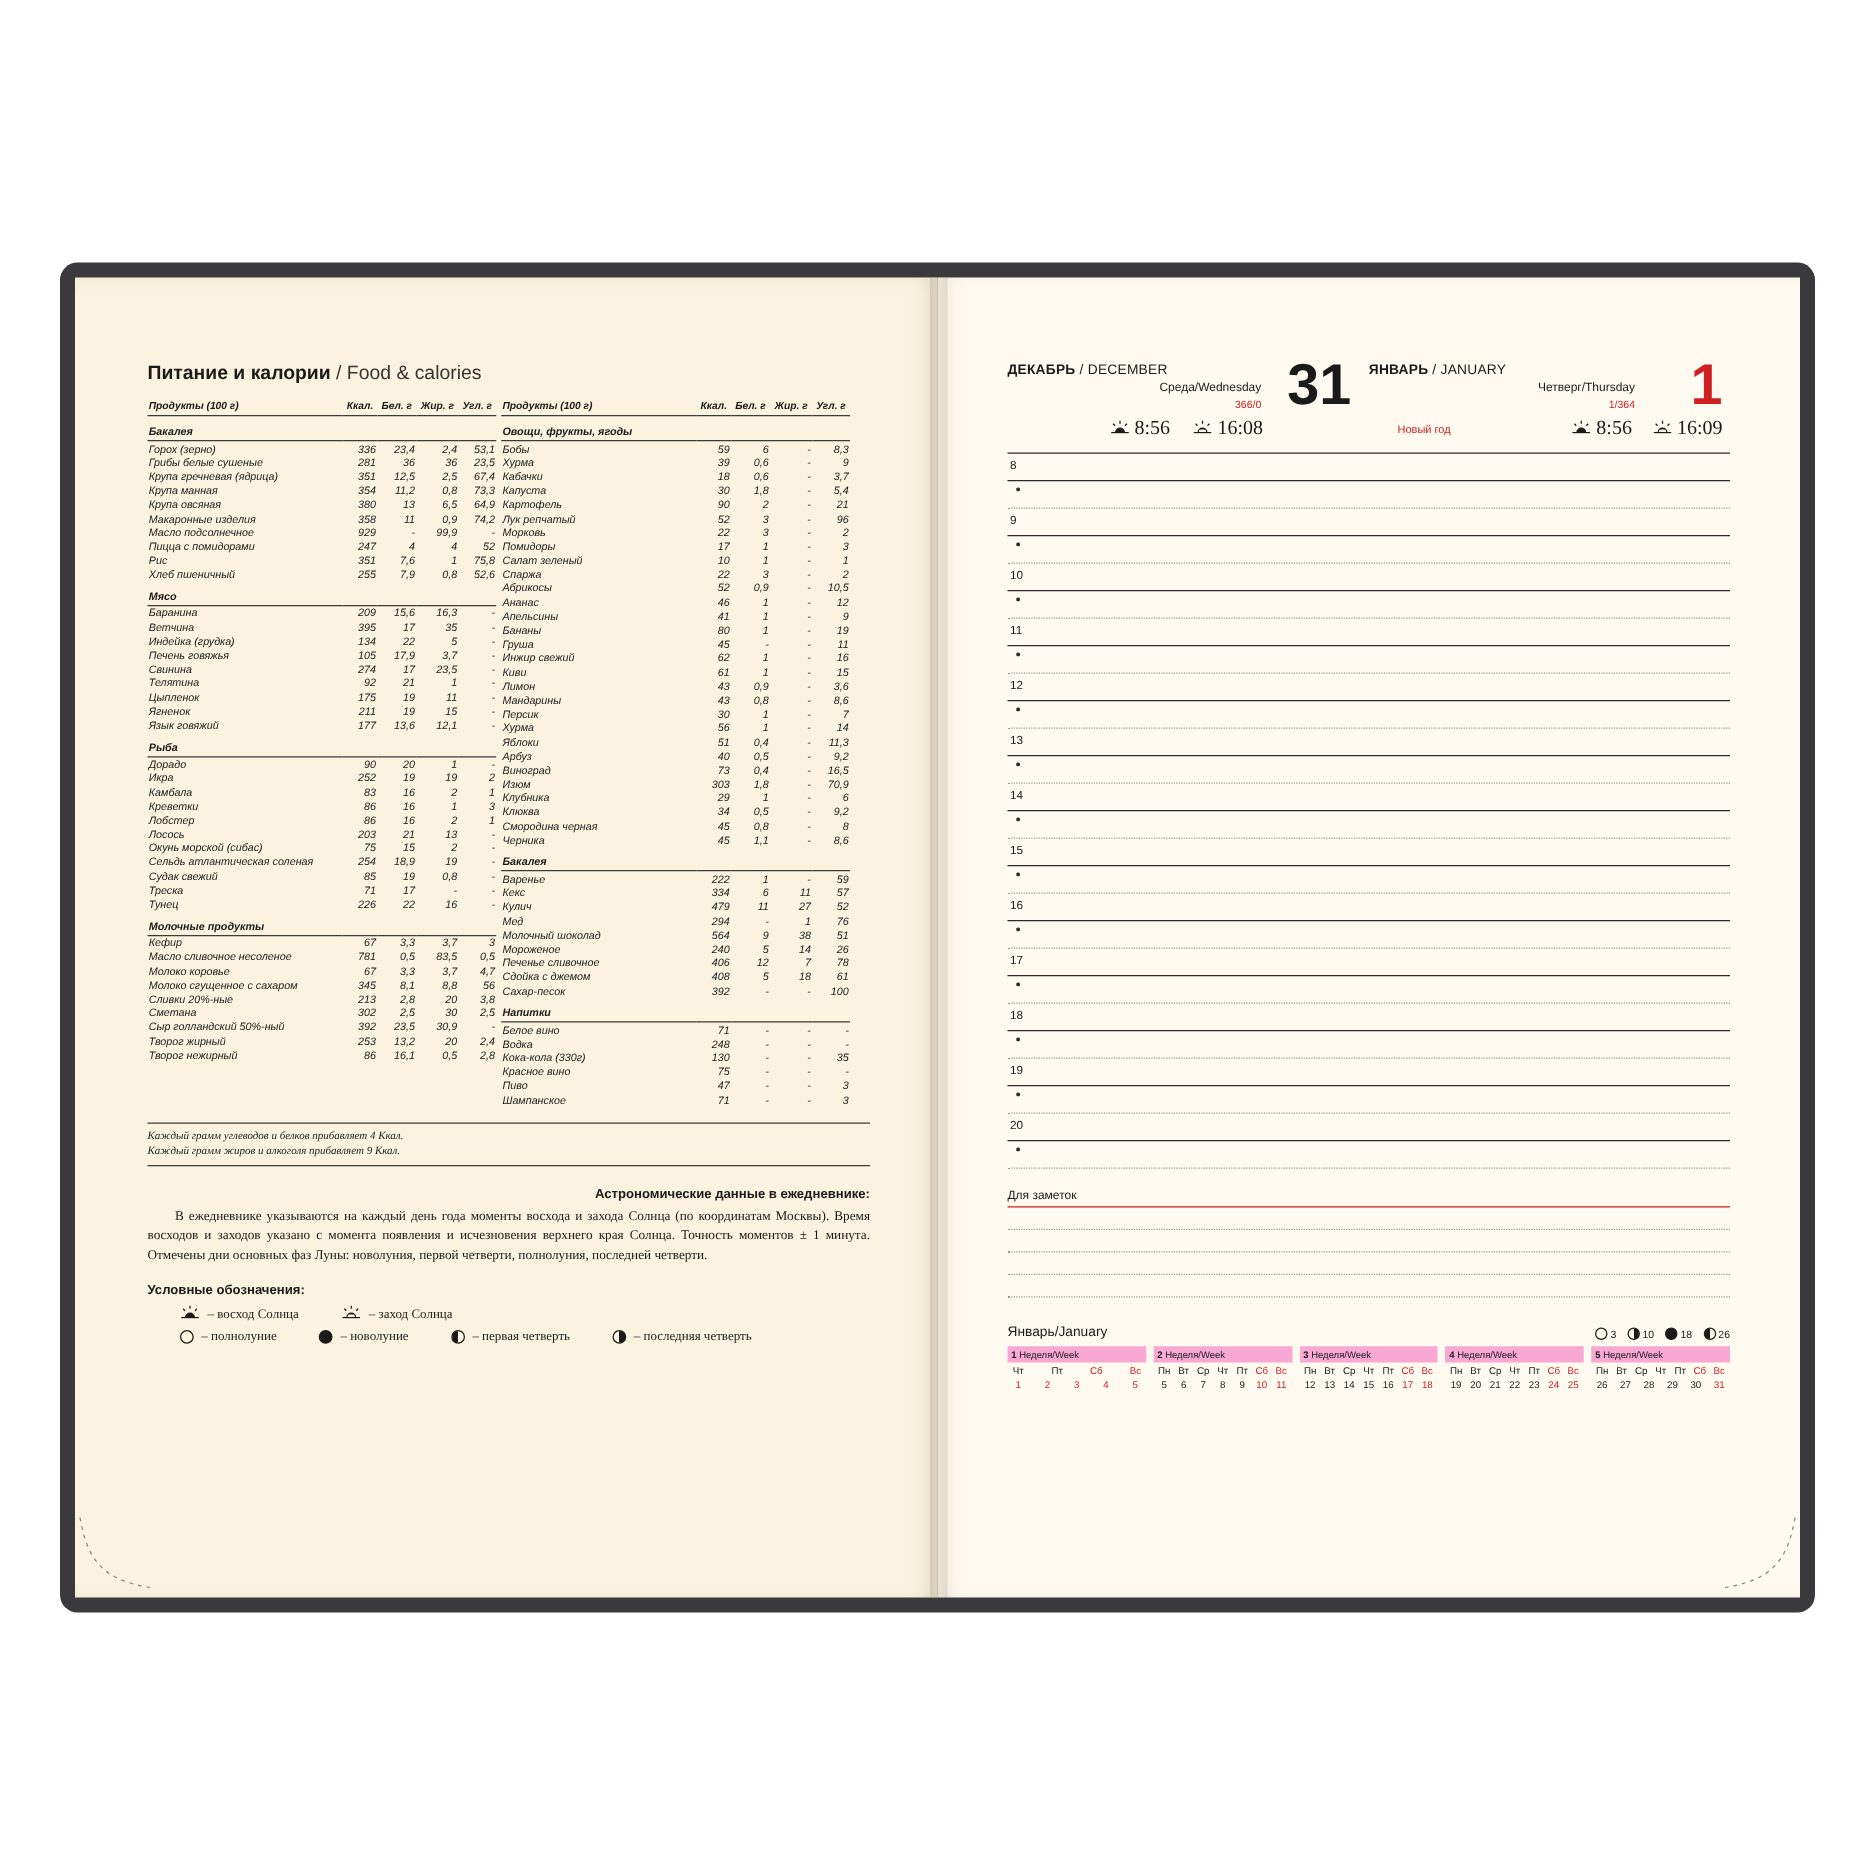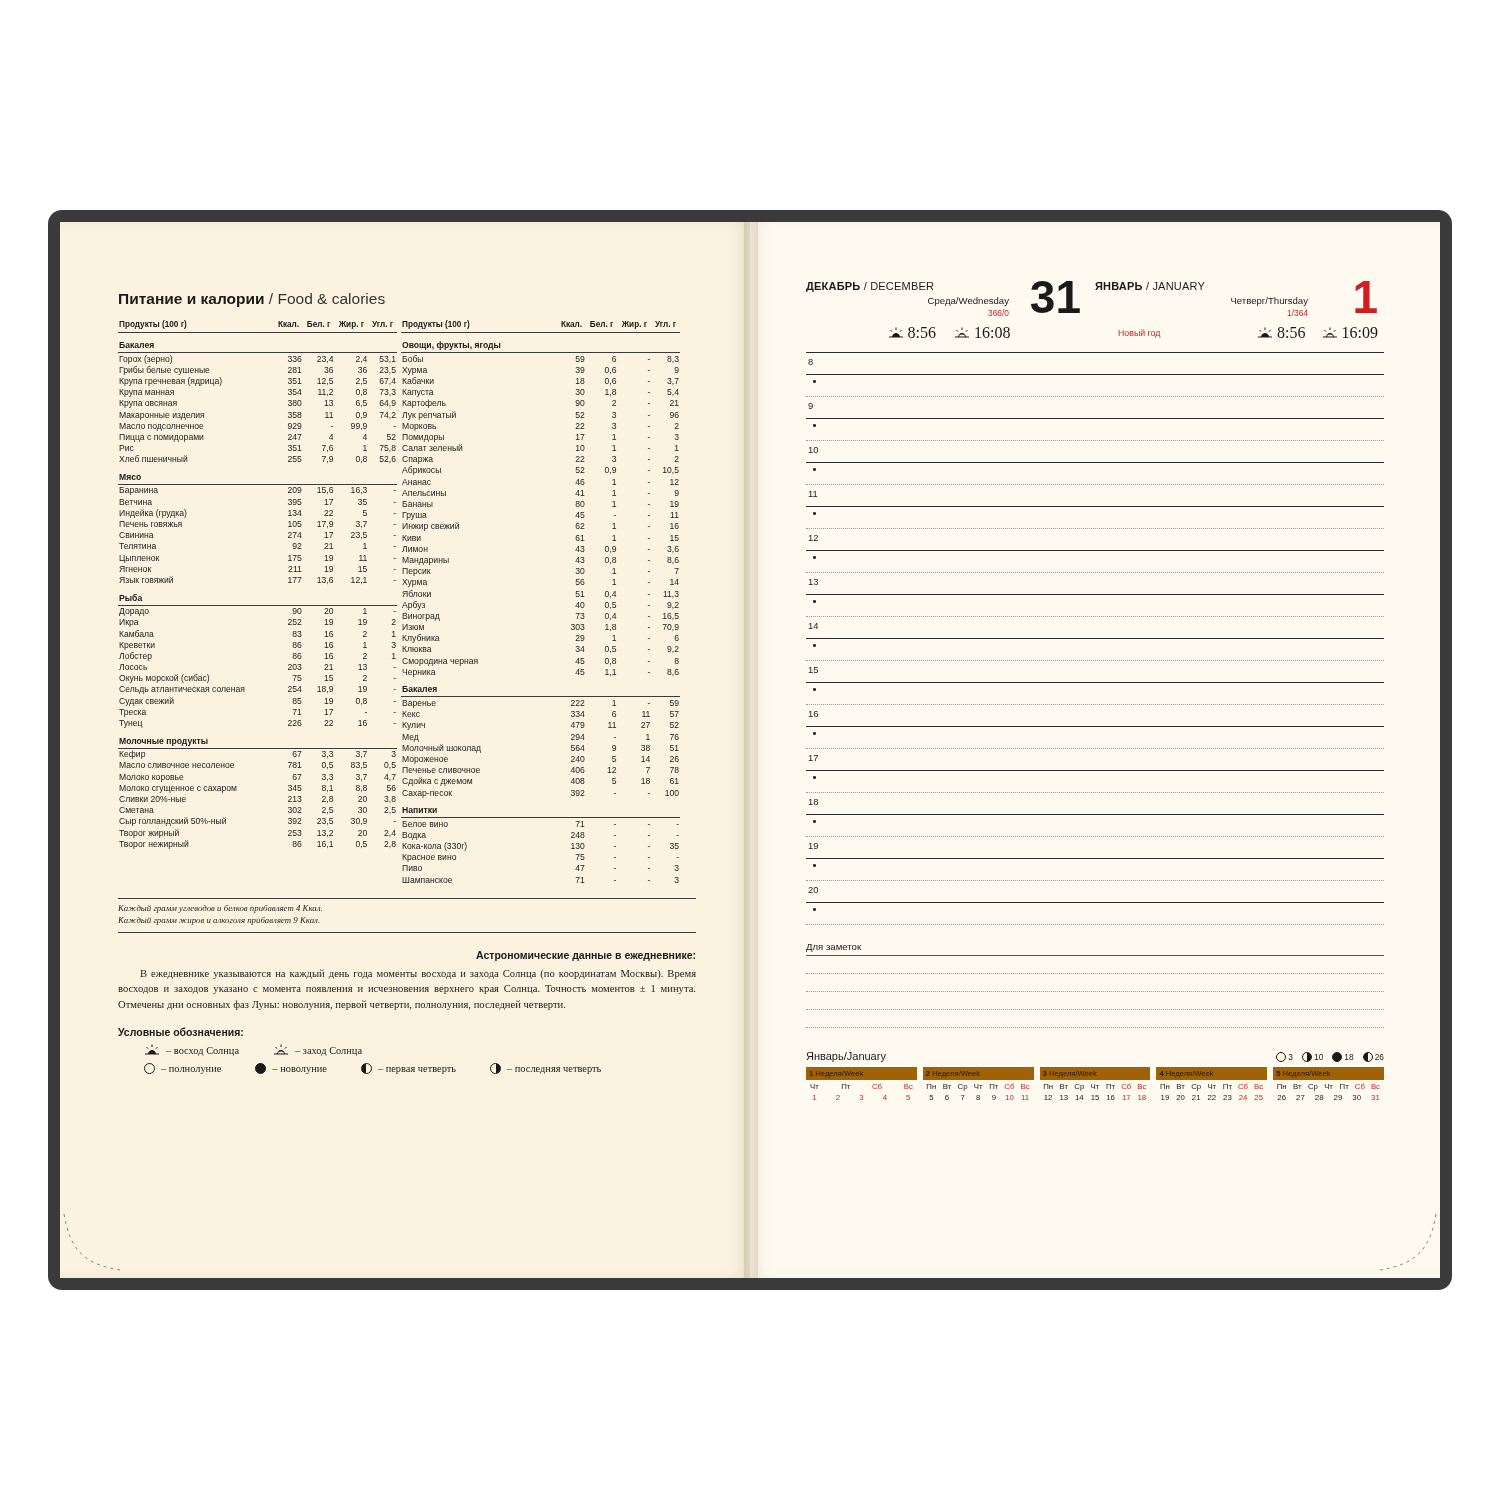--- a/index.html
+++ b/index.html
@@ -15,21 +15,21 @@
   .spine{position:absolute;left:744px;top:222px;width:14px;height:1056px;
          background:linear-gradient(90deg,rgba(160,140,110,.28),rgba(255,255,255,0) 45%,rgba(160,140,110,.22));}
 
   .corner{position:absolute;width:60px;height:60px;}
   .corner svg{display:block;}
 
   
   .lp{position:absolute;left:118px;top:290px;width:578px;}
   .lp h1{font-size:15.5px;margin:0 0 11px 0;font-weight:700;font-family:"Liberation Sans",sans-serif;}
   .lp h1 .en{font-weight:400;color:#333;}
-  .cols{display:flex;gap:4px;}
+  .cols{display:flex;gap:4px;font-style:italic;}
   .col{width:279px;}
   table.food{width:100%;border-collapse:collapse;font-size:8.6px;font-family:"Liberation Sans",sans-serif;}
   table.food th{font-weight:700;font-size:8.2px;padding:1px 1px 3px 1px;
       border-bottom:1px solid #3b3b3b;white-space:nowrap;}
   table.food th.n{text-align:left;}
   table.food td{padding:0.6px 1px;text-align:right;white-space:nowrap;}
   table.food td.n{text-align:left;width:56%;}
   tr.grp td{font-weight:700;padding-top:7px;padding-bottom:2px;border-bottom:1px solid #3b3b3b;}
   tr.grp td.sp{border-bottom:1px solid #3b3b3b;}
   .note{margin-top:13px;border-top:1px solid #3b3b3b;border-bottom:1px solid #3b3b3b;
@@ -42,21 +42,21 @@
   .legend .row{font-size:10.4px;margin:0 0 6px 26px;display:flex;align-items:center;gap:6px;}
   .legend .row span.txt{margin-right:28px;text-align:right;}
   .sun{display:inline-block;}
   .moon{display:inline-block;width:9px;height:9px;border-radius:50%;border:1px solid #1a1a1a;}
   .moon.full{background:#fdf6e3;}
   .moon.new{background:#1a1a1a;}
   .moon.first{background:linear-gradient(90deg,#1a1a1a 50%,#fdf6e3 50%);}
   .moon.last{background:linear-gradient(90deg,#fdf6e3 50%,#1a1a1a 50%);}
 
   
-  .rp{position:absolute;left:806px;top:280px;width:578px;}
+  .rp{position:absolute;left:806px;top:290px;width:578px;}
   .dayhead{display:flex;}
   .day{width:50%;position:relative;}
   .day .mon{font-family:"Liberation Sans",sans-serif;font-size:11px;font-weight:700;letter-spacing:.2px;}
   .day .mon .en{font-weight:400;}
   .day .dow{font-family:"Liberation Sans",sans-serif;font-size:9.6px;text-align:right;margin-top:3px;padding-right:86px;}
   .day .cnt{font-family:"Liberation Sans",sans-serif;font-size:8.4px;color:#cf1f22;text-align:right;margin-top:2px;padding-right:86px;}
   .day .num{position:absolute;right:14px;top:-6px;font-family:"Liberation Sans",sans-serif;
             font-size:46px;font-weight:700;line-height:1;}
   .day.right .num{color:#cf1f22;right:6px;}
   .day.right .dow,.day.right .cnt{padding-right:76px;}
@@ -77,21 +77,21 @@
   .notes .redline{border-bottom:1.4px solid #cf1f22;}
   .notes .nl{border-bottom:1px dotted #9a9a92;height:17px;}
 
   .mini{margin-top:22px;}
   .mini .hdr{display:flex;justify-content:space-between;align-items:flex-end;}
   .mini .mname{font-size:11px;font-family:"Liberation Sans",sans-serif;}
   .mini .phases{font-size:8.4px;font-family:"Liberation Sans",sans-serif;display:flex;gap:9px;align-items:center;}
   .mini .phases .ph{display:flex;align-items:center;gap:2px;}
   .weeks{display:flex;gap:6px;margin-top:5px;}
   .wk{flex:1;}
-  .wk .wh{background:#a16207;font-size:7.6px;font-family:"Liberation Sans",sans-serif;padding:2px 3px;}
+  .wk .wh{background:#f9a8d4;font-size:7.6px;font-family:"Liberation Sans",sans-serif;padding:2px 3px;}
   .wk .wh b{font-weight:700;}
   .wk .dr{display:flex;font-size:7.8px;font-family:"Liberation Sans",sans-serif;
           padding:2px 2px 0 2px;justify-content:space-between;}
   .wk .dr span{width:13px;text-align:center;}
   .wk .dr.dow span{color:#1a1a1a;}
   .wk .dr.nums span{color:#1a1a1a;}
   .wk .dr span.we{color:#cf1f22;}
 </style>
 </head>
 <body>

